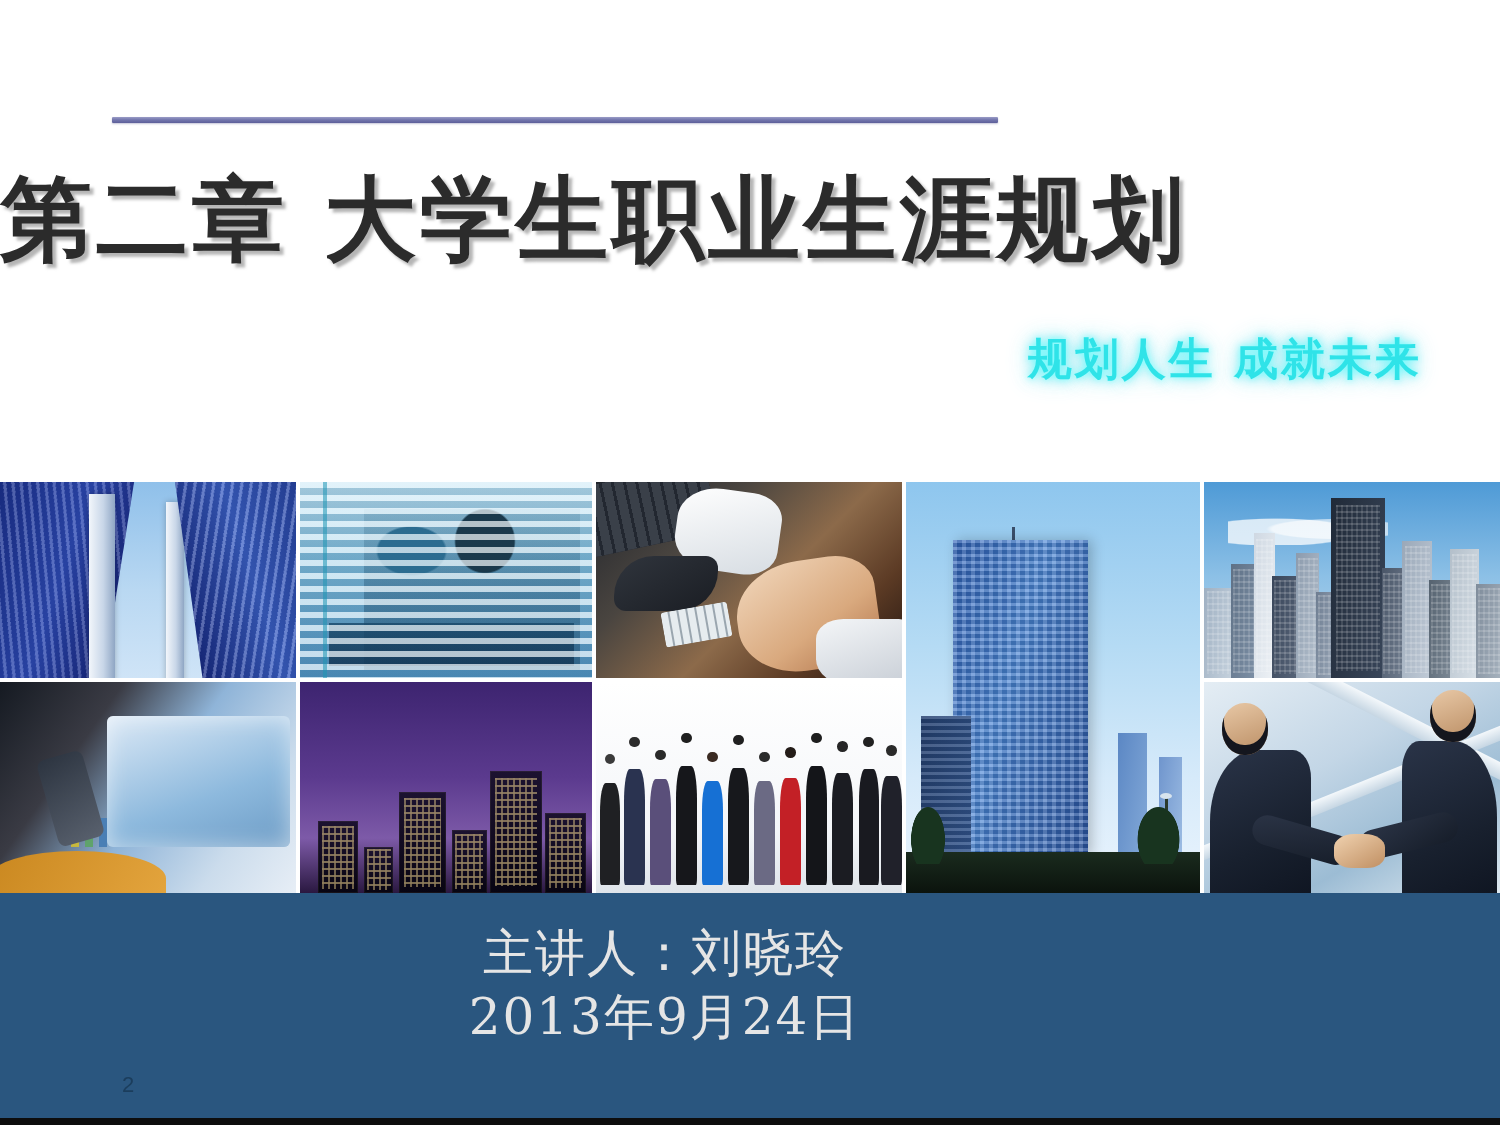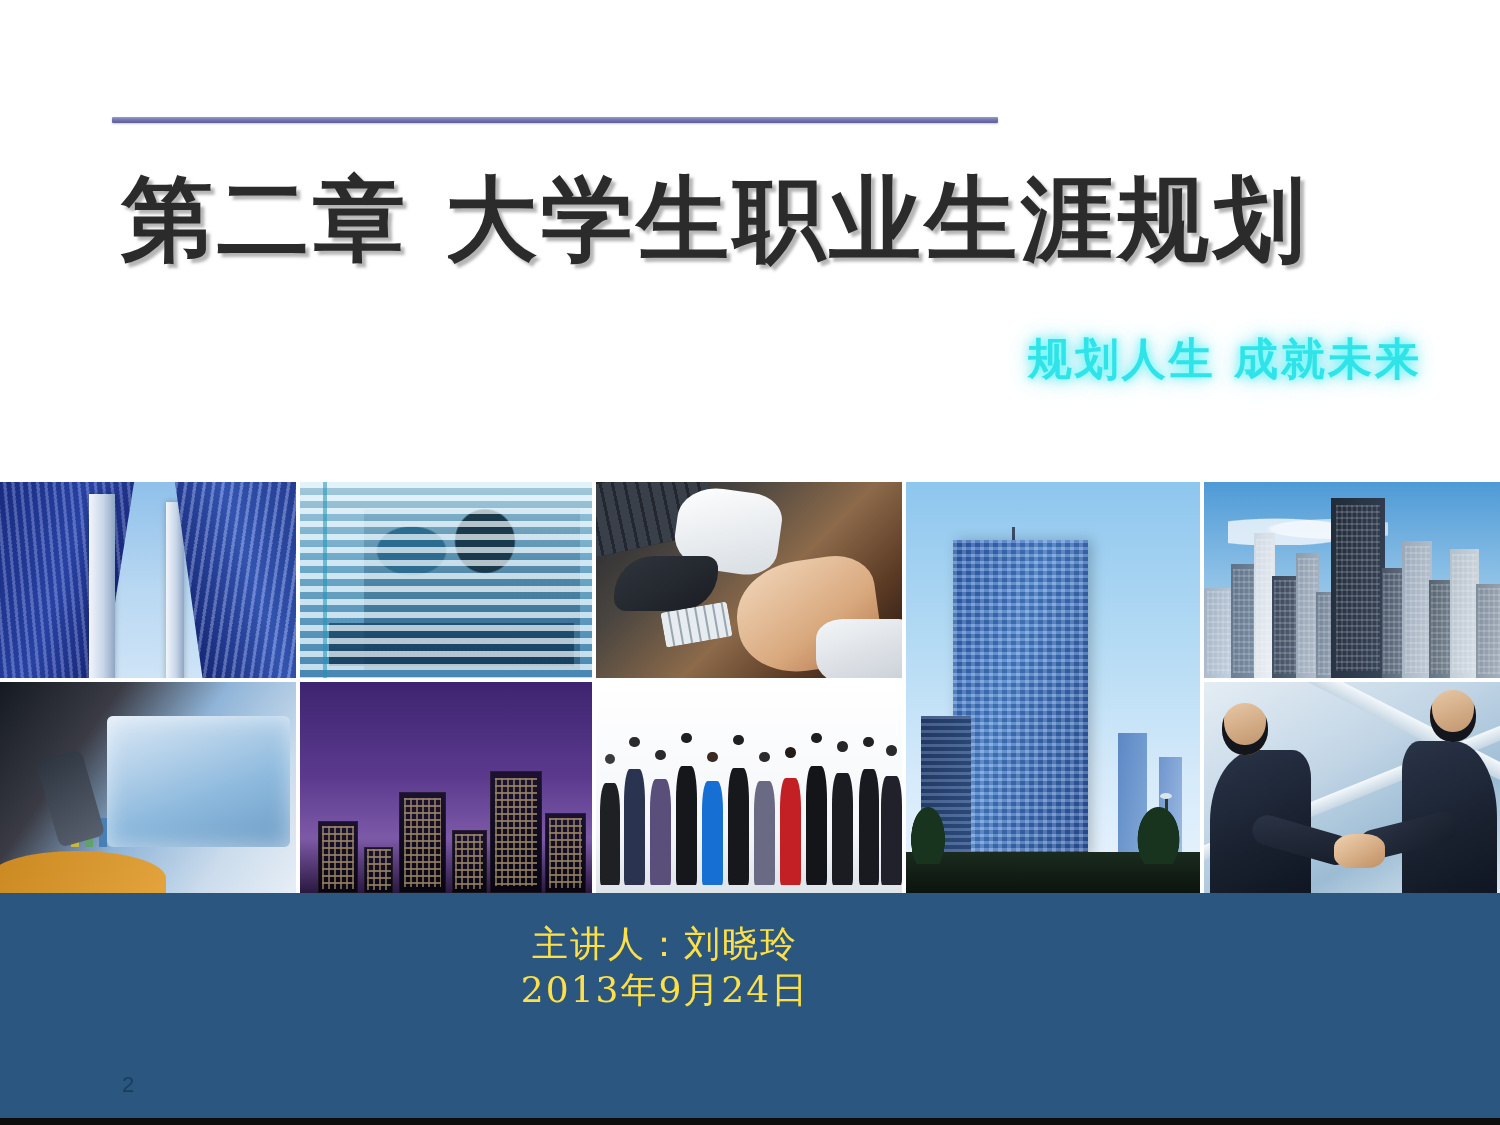--- a/index.html
+++ b/index.html
@@ -29,21 +29,21 @@
     border-radius: 1px;
     box-shadow: 0 1px 2px rgba(90,90,140,.35);
   }
 
   
   .title-block {
     position: absolute;
     left: 0;
     top: 168px;
     width: 1430px;
-    text-align: center;
+    text-align: left;
   }
   .main-title {
     font-family: "DejaVu Serif", "Liberation Serif", serif;
     font-size: 92px;
     font-weight: bold;
     color: #2b2b2b;
     letter-spacing: 4px;
     line-height: 1.12;
     white-space: nowrap;
     text-shadow: 4px 4px 3px rgba(120,120,120,0.55);
@@ -400,22 +400,22 @@
   }
   .presenter-block {
     position: absolute;
     left: 0;
     top: 28px;
     width: 1330px;
     text-align: center;
   }
   .presenter-line {
     font-family: "DejaVu Serif", "Liberation Serif", serif;
-    font-size: 36px;
-    color: #fde047;
+    font-size: 50px;
+    color: #e5e5e5;
     line-height: 1.28;
     letter-spacing: 2px;
     white-space: nowrap;
   }
   .page-number {
     position: absolute;
     left: 122px;
     top: 1072px;
     font-family: "Liberation Sans", sans-serif;
     font-size: 22px;

